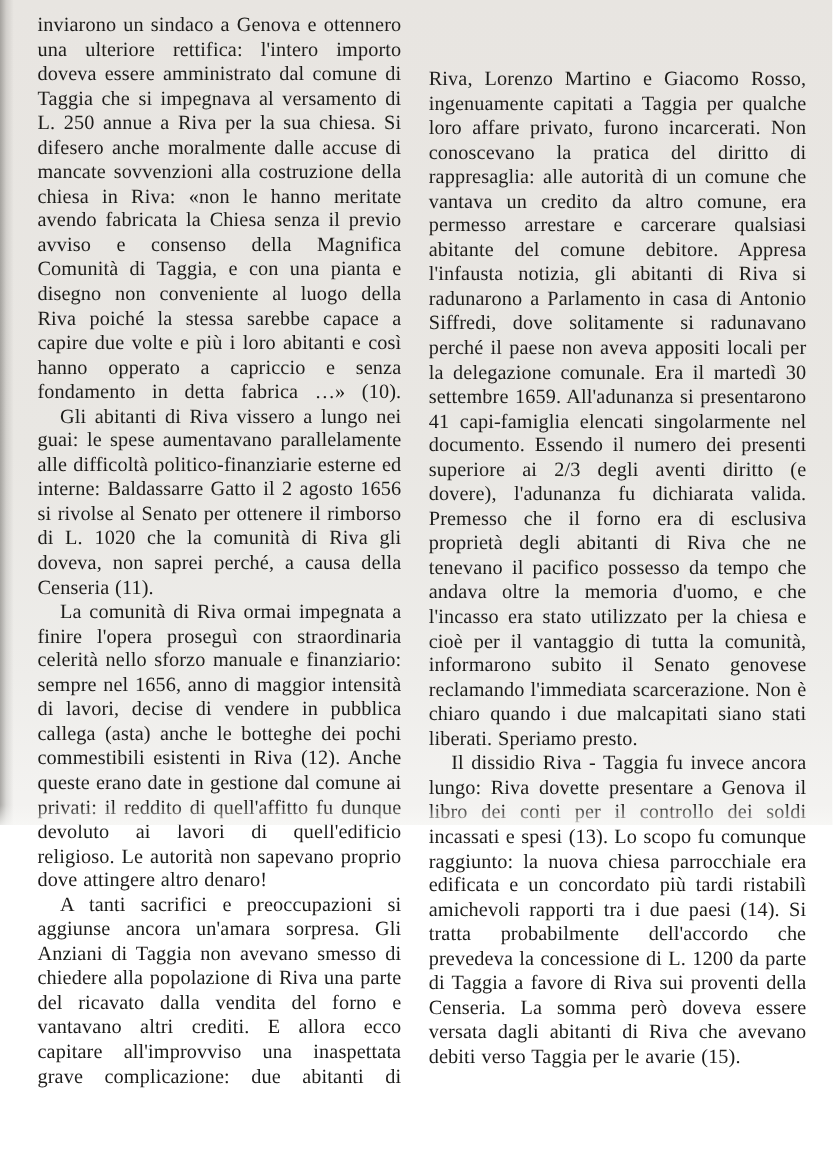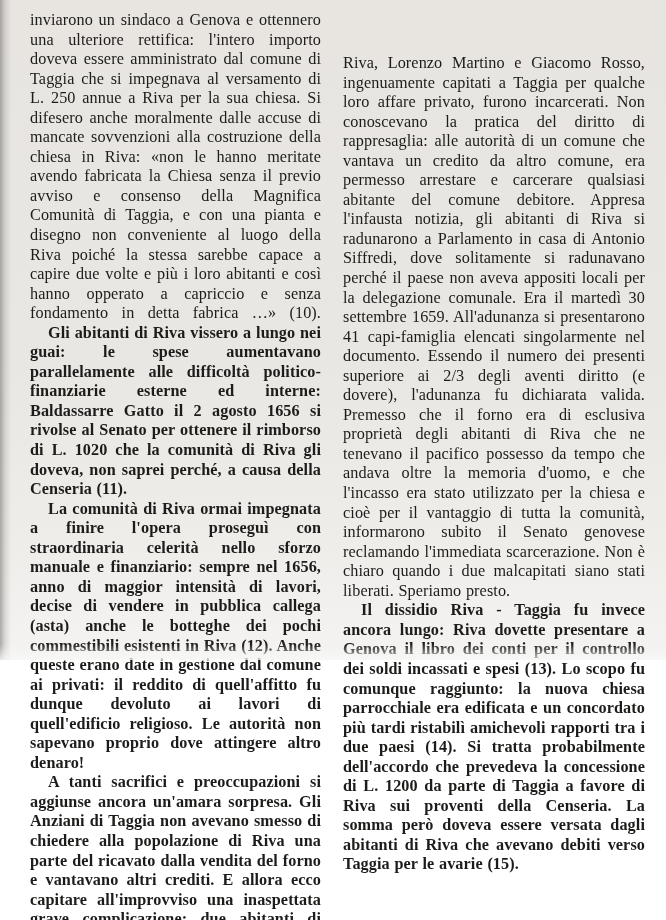--- a/index.html
+++ b/index.html
@@ -45,21 +45,21 @@
     margin: 0;
     padding: 0;
     text-align: justify;
     font-size: 16.2px;
     line-height: 19.55px;
     letter-spacing: 0.1px;
     word-spacing: 0.5px;
     hyphens: auto;
     -webkit-hyphens: auto;
   }
-  .para.indent { text-indent: 18px; font-weight: bold; }
+  .para.indent { text-indent: 18px; }
   .para.justify-last { text-align-last: justify; }
 </style>
 </head>
 <body>
 
 <div class="page">
   <div class="edge-shadow"></div>
 
   <div class="cols">
     <div class="col col-left">

